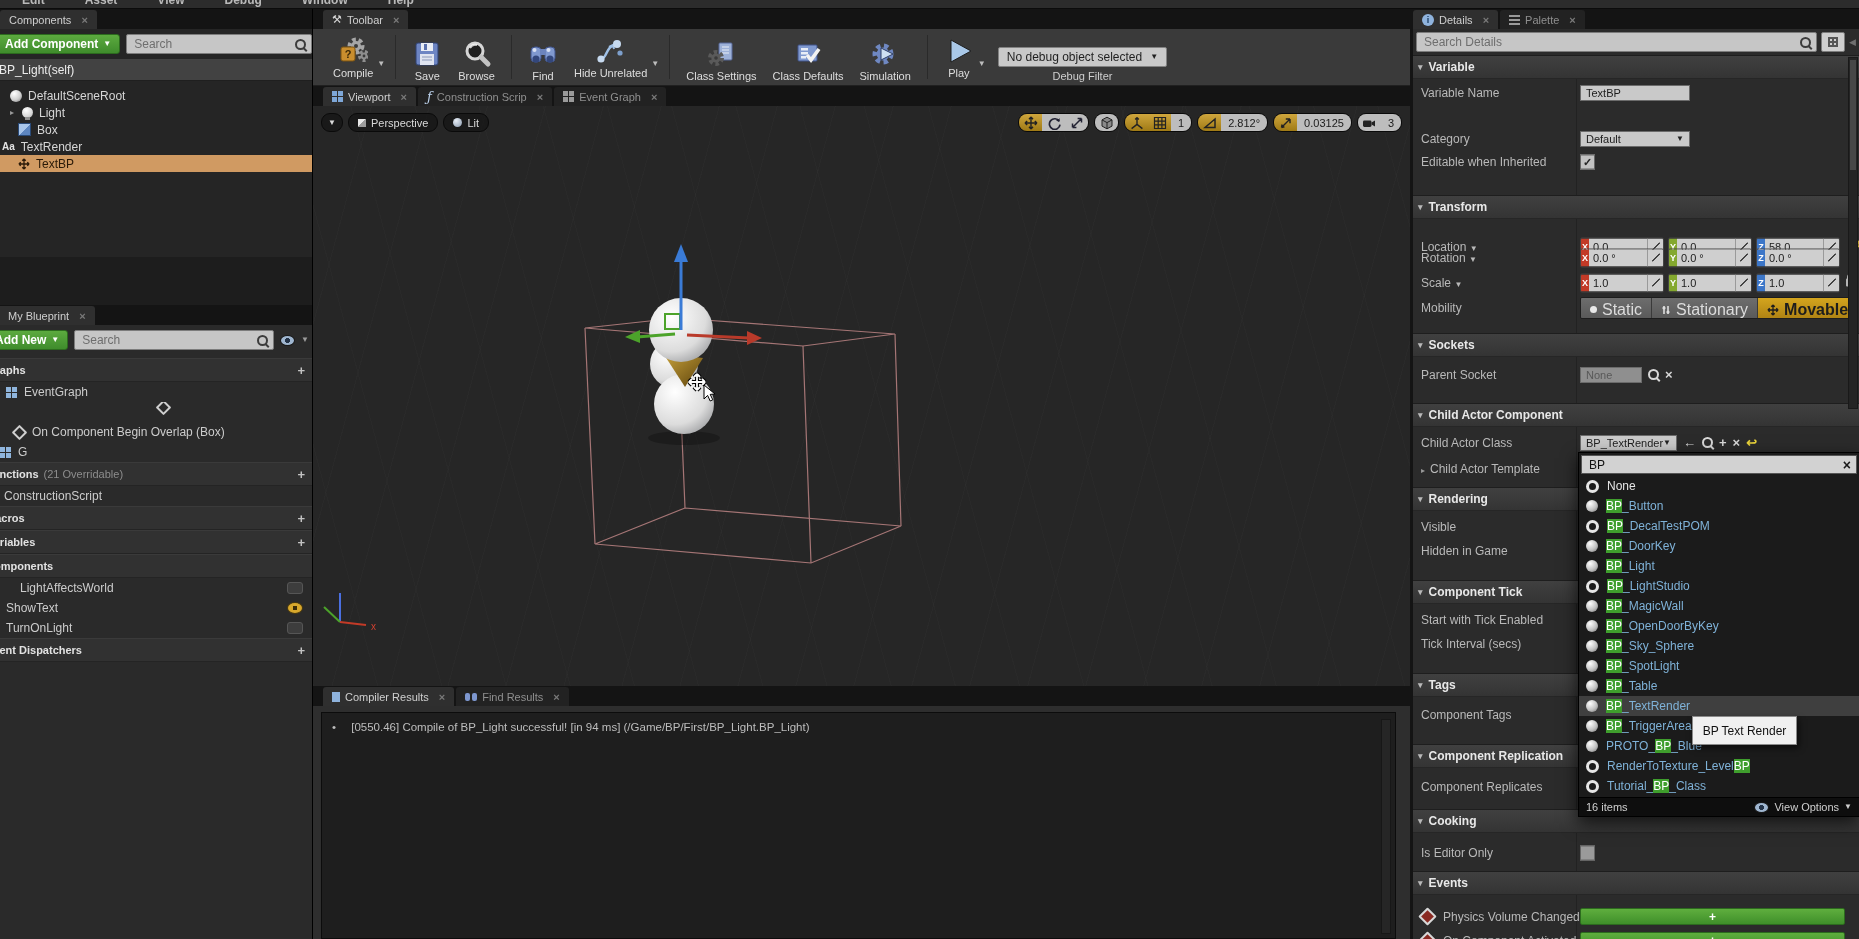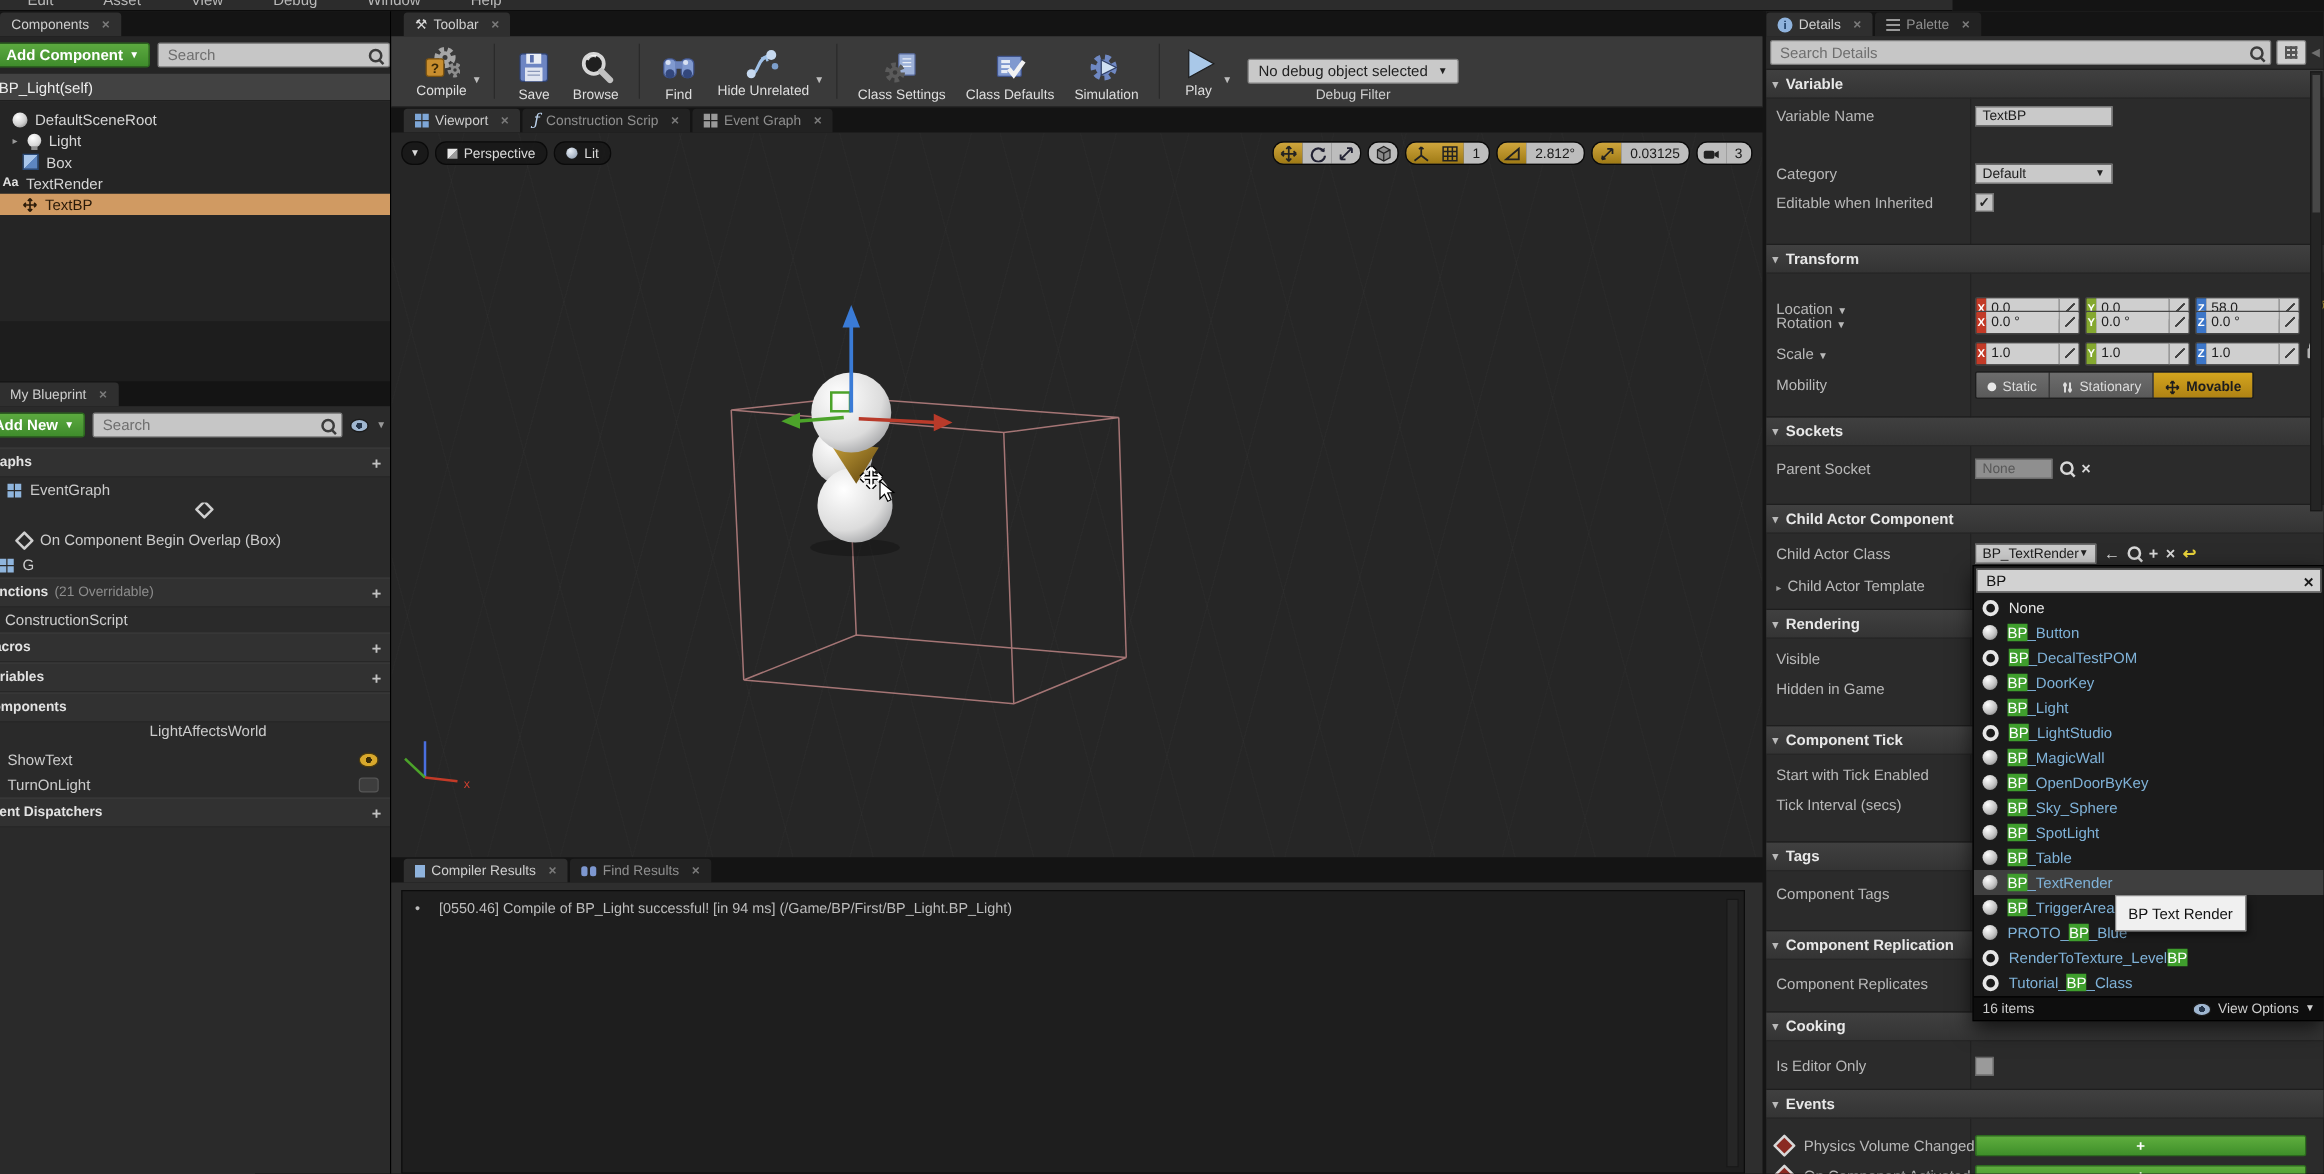--- a/index.html
+++ b/index.html
@@ -20,22 +20,22 @@
        border-radius:2px;height:18px;padding:0 5px;gap:4px;}
   .searchbox input{flex:1;border:none;outline:none;background:transparent;font:inherit;
        font-size:12px;color:#333;min-width:0;}
   .searchbox input::placeholder{color:#6e6e6e;}
   .mag{display:inline-block;width:7px;height:7px;border:2px solid #3c3c3c;border-radius:50%;
        position:relative;flex:none;}
   .mag::after{content:"";position:absolute;width:2px;height:5px;background:#3c3c3c;left:7px;top:6px;
        transform:rotate(-45deg);}
   .mag.lt{border-color:#d8d8d8;} .mag.lt::after{background:#d8d8d8;}
   
-  #menubar{left:0;top:0;width:1562px;height:9px;background:#2c2c2c;overflow:hidden;display:flex;
-       gap:40px;padding-left:22px;border-bottom:1px solid #0c0c0c;box-sizing:border-box;}
+  #menubar{left:0;top:0;width:1859px;height:9px;background:#2c2c2c;overflow:hidden;display:flex;
+       gap:40px;padding-left:22px;border-bottom:1px solid #0c0c0c;box-sizing:border-box;font-weight:bold;}
   #menubar span{transform:translateY(-7px);color:#b9b9b9;font-size:12px;}
   
   #leftcol{left:0;top:9px;width:313px;height:930px;background:#1d1d1d;border-right:1px solid #000;
        box-sizing:border-box;overflow:hidden;}
   #comp-panel{position:absolute;left:0;top:0;width:313px;height:248px;}
   #comp-body{position:absolute;top:20px;left:0;right:0;bottom:0;background:#252525;overflow:hidden;}
   #comp-toolbar{display:flex;align-items:center;gap:6px;padding:5px 4px 5px 0;}
   #comp-toolbar .greenbtn{margin-left:-4px;}
   #comp-toolbar .searchbox{flex:1;}
   #self-row{background:#424242;border-bottom:1px solid #1f1f1f;color:#ececec;height:21px;
@@ -157,21 +157,21 @@
        padding:0 4px;width:50px;}
   .axd{width:15px;background:#cfcfcf;border-left:1px solid #9a9a9a;display:flex;align-items:center;
        justify-content:center;}
   .axd i{width:8px;height:8px;display:block;
        background:linear-gradient(135deg,transparent 42%,#444 42% 58%,transparent 58%);}
   .lock{width:10px;height:8px;background:#b5b5b5;border-radius:1px;position:relative;margin-left:2px;flex:none;}
   .lock::before{content:"";position:absolute;left:1px;top:-5px;width:4px;height:4px;border:2px solid #b5b5b5;
        border-bottom:none;border-radius:4px 4px 0 0;}
   .resetarrow{color:#e8c33a;font-size:12px;position:absolute;right:-2px;top:3px;}
   .mob{display:flex;border:1px solid #1d1d1d;border-radius:2px;overflow:hidden;height:20px;}
-  .mob .m{display:flex;align-items:center;gap:5px;padding:12px 9px;font-size:11px;
+  .mob .m{display:flex;align-items:center;gap:5px;padding:12px 9px;font-size:16px;
        background:linear-gradient(#6d6d6d,#565656);color:#dcdcdc;border-right:1px solid #3a3a3a;}
   .mob .m.sel{background:linear-gradient(#d4a51e,#a87c12);color:#1d1d1d;font-weight:bold;border-right:none;}
   .dotw{width:7px;height:7px;border-radius:50%;background:#e8e8e8;flex:none;}
   .icbtn{color:#d8d8d8;font-weight:bold;font-size:13px;line-height:1;}
   .undo{color:#e8d23a;font-size:13px;font-weight:bold;}
   .exp-sm{color:#9a9a9a;font-size:8px;margin-right:5px;}
   .evd{width:9px;height:9px;transform:rotate(45deg);background:#8a2a22;border:2px solid #d8d8d8;
        border-radius:1px;flex:none;margin-right:2px;}
   .evbtn{position:absolute;left:167px;right:14px;top:3px;height:15px;border-radius:2px;
        background:linear-gradient(#5fae3e,#3f8f2a);border:1px solid #2c6b1e;color:#fff;font-weight:bold;
@@ -349,21 +349,21 @@
             <span class="lbl" style="margin-left: -13px;">Variables</span>
 
             <span class="plus">+</span>
 
           </div>
           <div class="mbrow header" data-plus="0">
             <span class="ic"></span>
             <span class="lbl" style="margin-left: -14px;">Components</span>
 
           </div>
-          <div class="mbrow item" data-icon="none" data-right="eye-off" data-plus="0" style="padding-left: 20px; flex-direction: column;">
+          <div class="mbrow item" data-icon="none" data-right="eye-off" data-plus="0" style="padding-left: 20px;">
 
             <span class="lbl">LightAffectsWorld</span>
 
             <span class="reye"></span>
           </div>
           <div class="mbrow item" data-icon="none" data-right="eye-on" data-plus="0" style="padding-left: 6px;">
 
             <span class="lbl">ShowText</span>
 
             <span class="reye"></span>

